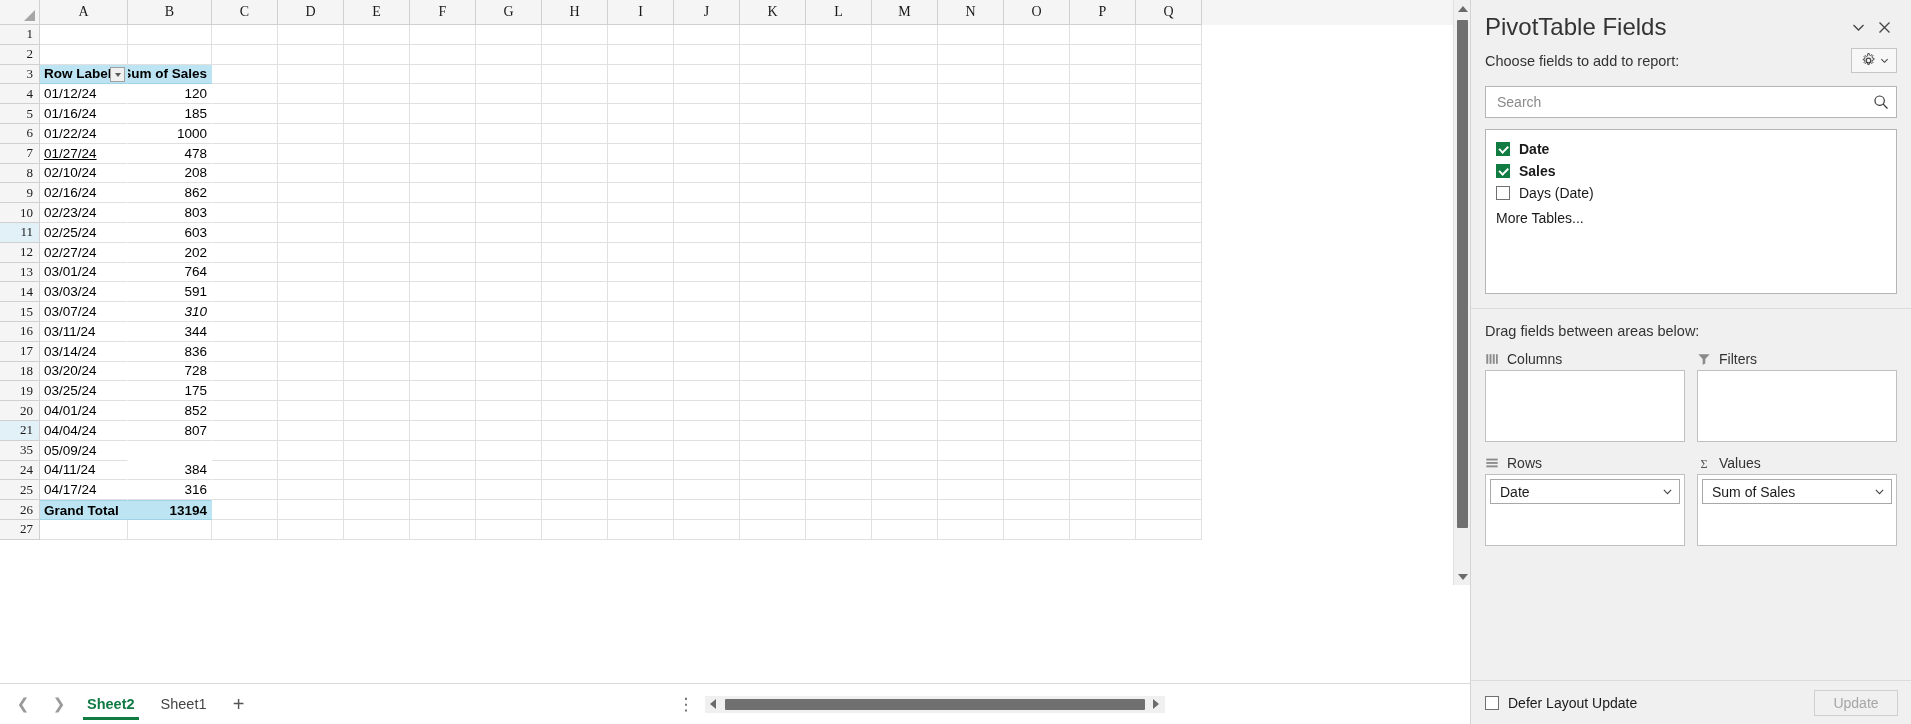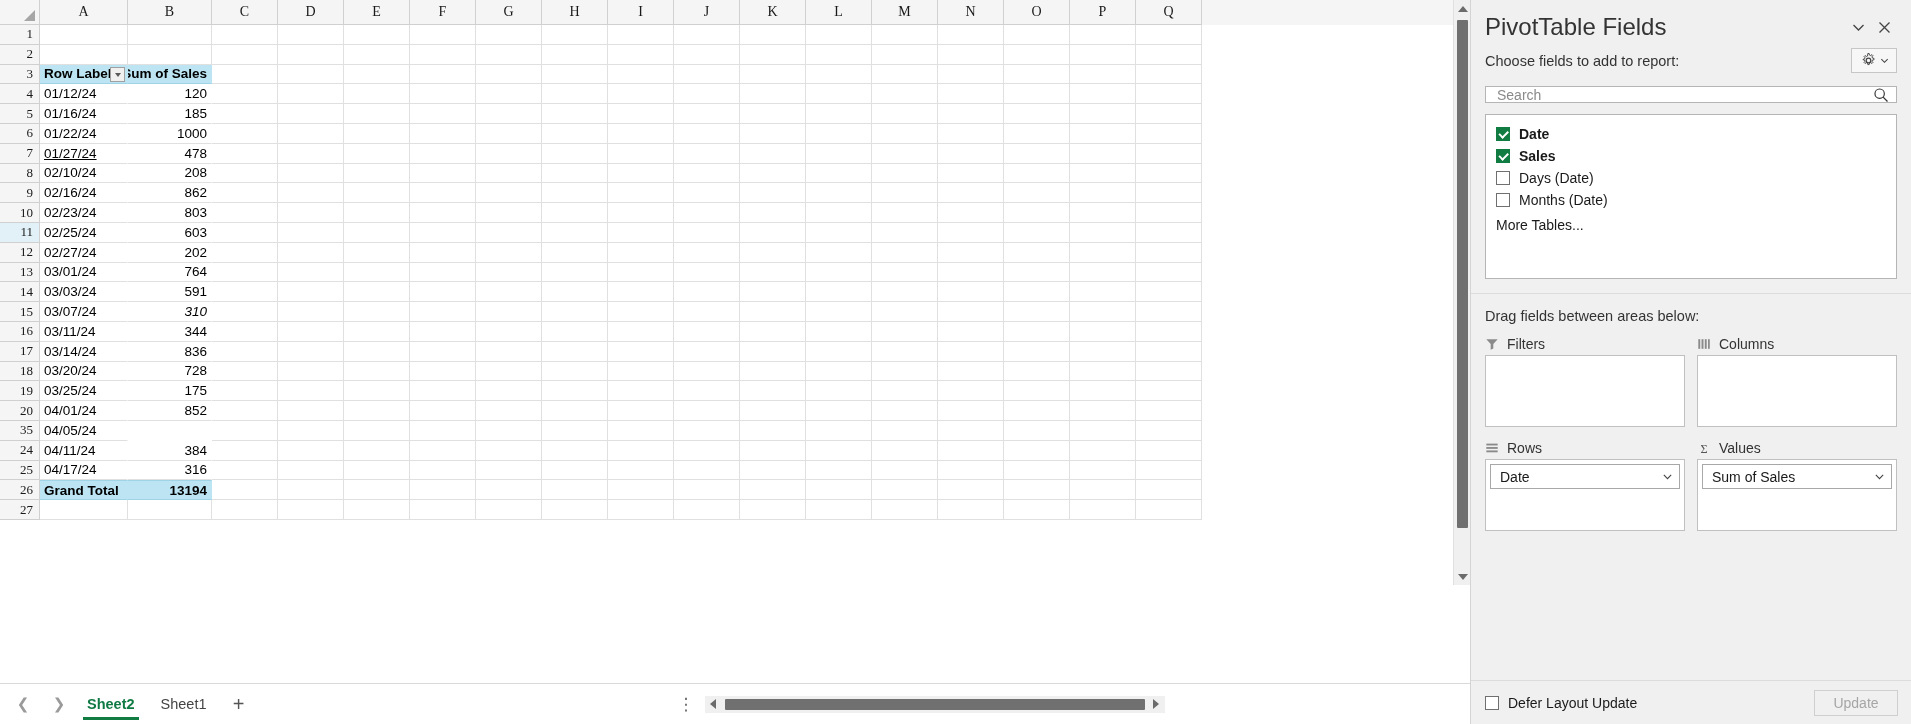--- a/index.html
+++ b/index.html
@@ -223,21 +223,21 @@
     padding: 8px 14px 0 14px;
   }
   .pp-sub { flex: 1; font-size: 14.5px; color: #333; }
   .gear-box {
     width: 46px; height: 25px;
     border: 1px solid #c6c6c6; background: #f7f7f7;
     display: flex; align-items: center; justify-content: center; gap: 3px;
   }
   .search-box {
     margin: 13px 14px 0 14px;
-    height: 17px;
+    height: 32px;
     background: #fff; border: 1px solid #b5b5b5;
     display: flex; align-items: center;
     padding: 0 6px 0 9px;
   }
   .search-box input {
     flex: 1; border: none; outline: none;
     font-size: 14px; font-family: "Liberation Sans", sans-serif;
     color: #333; background: transparent;
   }
   .search-box input::placeholder { color: #8a8a8a; }
@@ -754,22 +754,42 @@
           <div class="cell" style="width: 66px;"></div>
           <div class="cell" style="width: 66px;"></div>
           <div class="cell" style="width: 66px;"></div>
           <div class="cell" style="width: 66px;"></div>
           <div class="cell" style="width: 66px;"></div>
           <div class="cell" style="width: 66px;"></div>
           <div class="cell" style="width: 66px;"></div>
           <div class="cell" style="width: 66px;"></div>
         </div>
         <div class="grid-row">
+          <div class="row-head hl">21</div>
+          <div class="cell pv-body" style="width: 88px;">04/04/24</div>
+          <div class="cell num pv-body" style="width: 84px;">807</div>
+          <div class="cell" style="width: 66px;"></div>
+          <div class="cell" style="width: 66px;"></div>
+          <div class="cell" style="width: 66px;"></div>
+          <div class="cell" style="width: 66px;"></div>
+          <div class="cell" style="width: 66px;"></div>
+          <div class="cell" style="width: 66px;"></div>
+          <div class="cell" style="width: 66px;"></div>
+          <div class="cell" style="width: 66px;"></div>
+          <div class="cell" style="width: 66px;"></div>
+          <div class="cell" style="width: 66px;"></div>
+          <div class="cell" style="width: 66px;"></div>
+          <div class="cell" style="width: 66px;"></div>
+          <div class="cell" style="width: 66px;"></div>
+          <div class="cell" style="width: 66px;"></div>
+          <div class="cell" style="width: 66px;"></div>
+        </div>
+        <div class="grid-row">
           <div class="row-head">35</div>
-          <div class="cell pv-body" style="width: 88px;">04/05/24</div>
+          <div class="cell pv-body" style="width: 88px;">05/09/24</div>
           <div class="cell num pv-body" style="width: 84px; margin-top: 24px;">1807</div>
           <div class="cell" style="width: 66px;"></div>
           <div class="cell" style="width: 66px;"></div>
           <div class="cell" style="width: 66px;"></div>
           <div class="cell" style="width: 66px;"></div>
           <div class="cell" style="width: 66px;"></div>
           <div class="cell" style="width: 66px;"></div>
           <div class="cell" style="width: 66px;"></div>
           <div class="cell" style="width: 66px;"></div>
           <div class="cell" style="width: 66px;"></div>
@@ -945,49 +965,45 @@
             <span class="field-label bold">Date</span>
           </div>
           <div class="field-item">
             <span class="cbx on"></span>
             <span class="field-label bold">Sales</span>
           </div>
           <div class="field-item">
             <span class="cbx"></span>
             <span class="field-label">Days (Date)</span>
           </div>
-          <div class="field-item">
-            <span class="cbx"></span>
-            <span class="field-label">Months (Date)</span>
-          </div>
         </div>
       <div class="more-tables">More Tables...</div>
     </div>
 
     <div class="drag-hint">Drag fields between areas below:</div>
 
     <div class="zones" id="zones">
-        <div class="zone">
-          <div class="zone-head">
-            <span class="ico"><svg width="14" height="14" viewBox="0 0 16 16">
-                <path d="M1.5 2.5h13l-5 5.5v5l-3 1.5v-6.5z" fill="#8a8a8a"></path>
-              </svg></span>
-            <span>Filters</span>
-          </div>
-          <div class="zone-body"></div>
-        </div>
         <div class="zone">
           <div class="zone-head">
             <span class="ico"><svg width="14" height="14" viewBox="0 0 16 16">
                 <rect x="1.5" y="2.5" width="2.2" height="11" fill="#8a8a8a"></rect>
                 <rect x="5.2" y="2.5" width="2.2" height="11" fill="#8a8a8a"></rect>
                 <rect x="8.9" y="2.5" width="2.2" height="11" fill="#8a8a8a"></rect>
                 <rect x="12.6" y="2.5" width="2" height="11" fill="#8a8a8a"></rect>
               </svg></span>
             <span>Columns</span>
+          </div>
+          <div class="zone-body"></div>
+        </div>
+        <div class="zone">
+          <div class="zone-head">
+            <span class="ico"><svg width="14" height="14" viewBox="0 0 16 16">
+                <path d="M1.5 2.5h13l-5 5.5v5l-3 1.5v-6.5z" fill="#8a8a8a"></path>
+              </svg></span>
+            <span>Filters</span>
           </div>
           <div class="zone-body"></div>
         </div>
         <div class="zone">
           <div class="zone-head">
             <span class="ico"><svg width="14" height="14" viewBox="0 0 16 16">
                 <rect x="1.5" y="3" width="13" height="2.1" fill="#8a8a8a"></rect>
                 <rect x="1.5" y="6.9" width="13" height="2.1" fill="#8a8a8a"></rect>
                 <rect x="1.5" y="10.8" width="13" height="2.1" fill="#8a8a8a"></rect>
               </svg></span>

